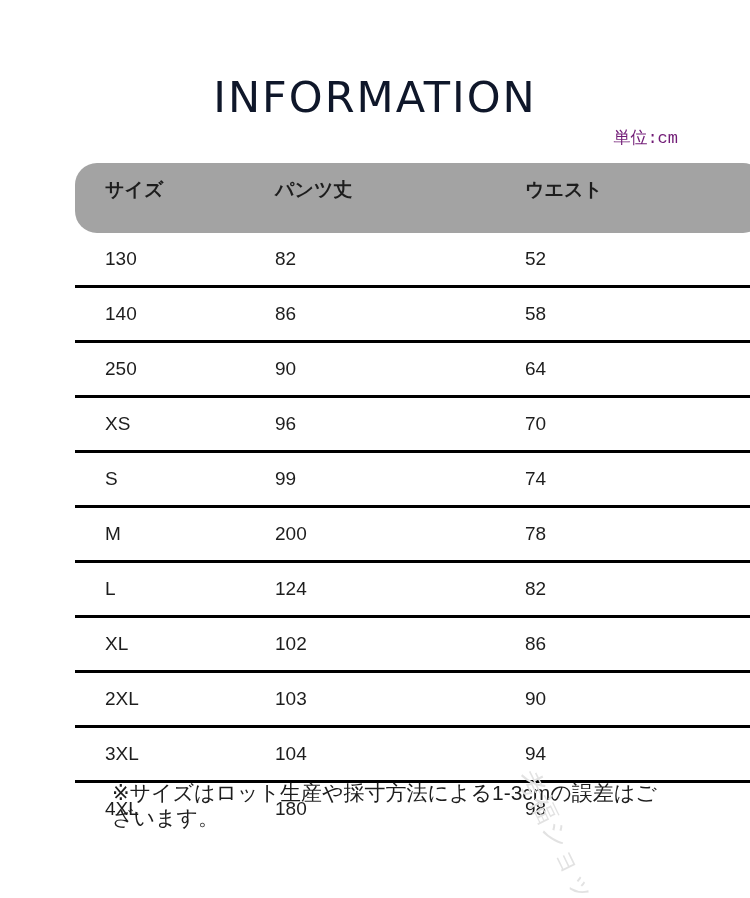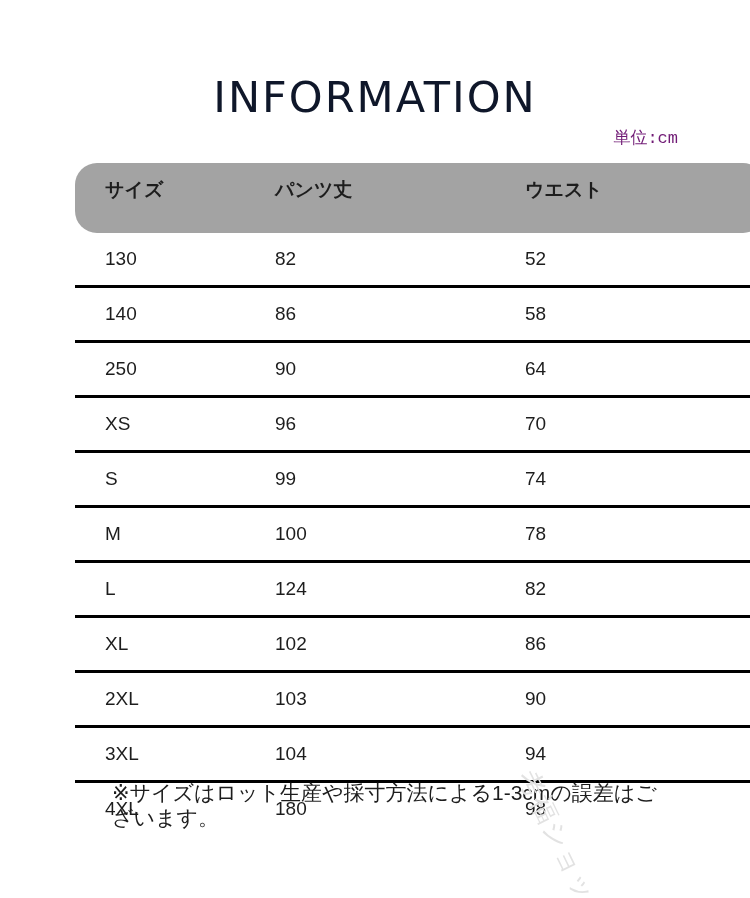--- a/index.html
+++ b/index.html
@@ -154,21 +154,21 @@
           <td class="col-len">96</td>
           <td class="col-waist">70</td>
         </tr>
         <tr>
           <td class="col-size">S</td>
           <td class="col-len">99</td>
           <td class="col-waist">74</td>
         </tr>
         <tr>
           <td class="col-size">M</td>
-          <td class="col-len">100</td>
+          <td class="col-len">200</td>
           <td class="col-waist">78</td>
         </tr>
         <tr>
           <td class="col-size">L</td>
           <td class="col-len">124</td>
           <td class="col-waist">82</td>
         </tr>
         <tr>
           <td class="col-size">XL</td>
           <td class="col-len">102</td>

